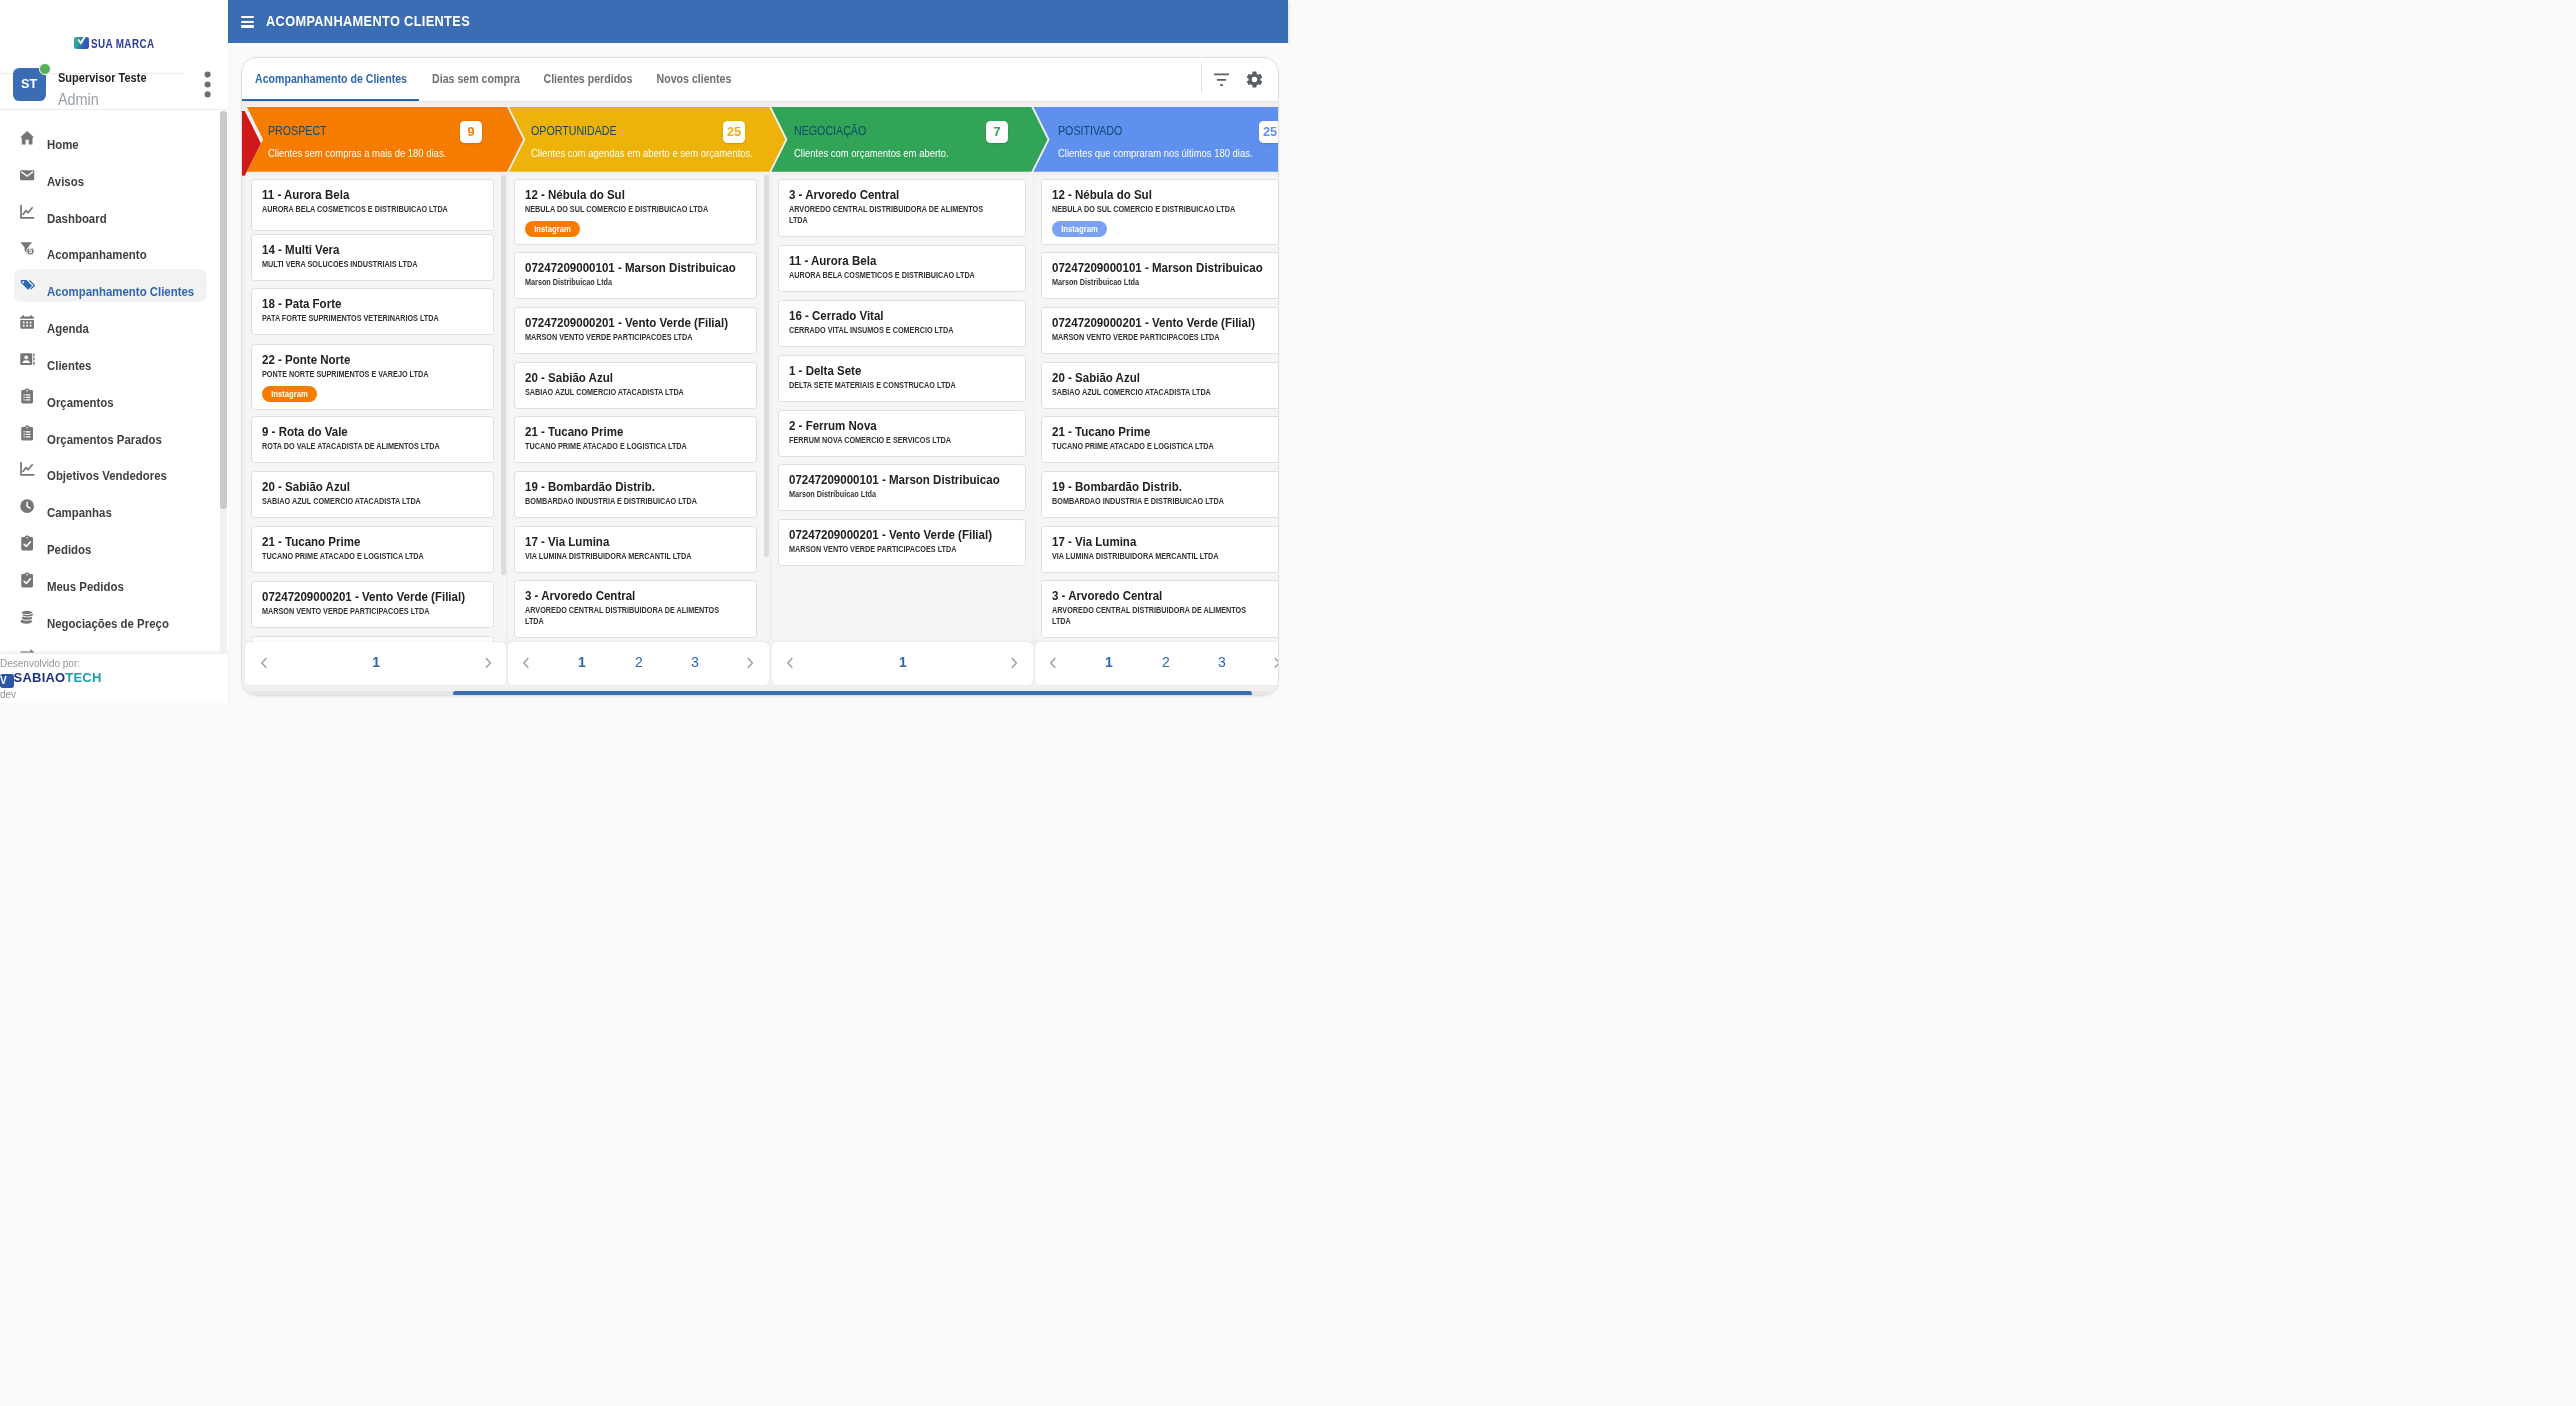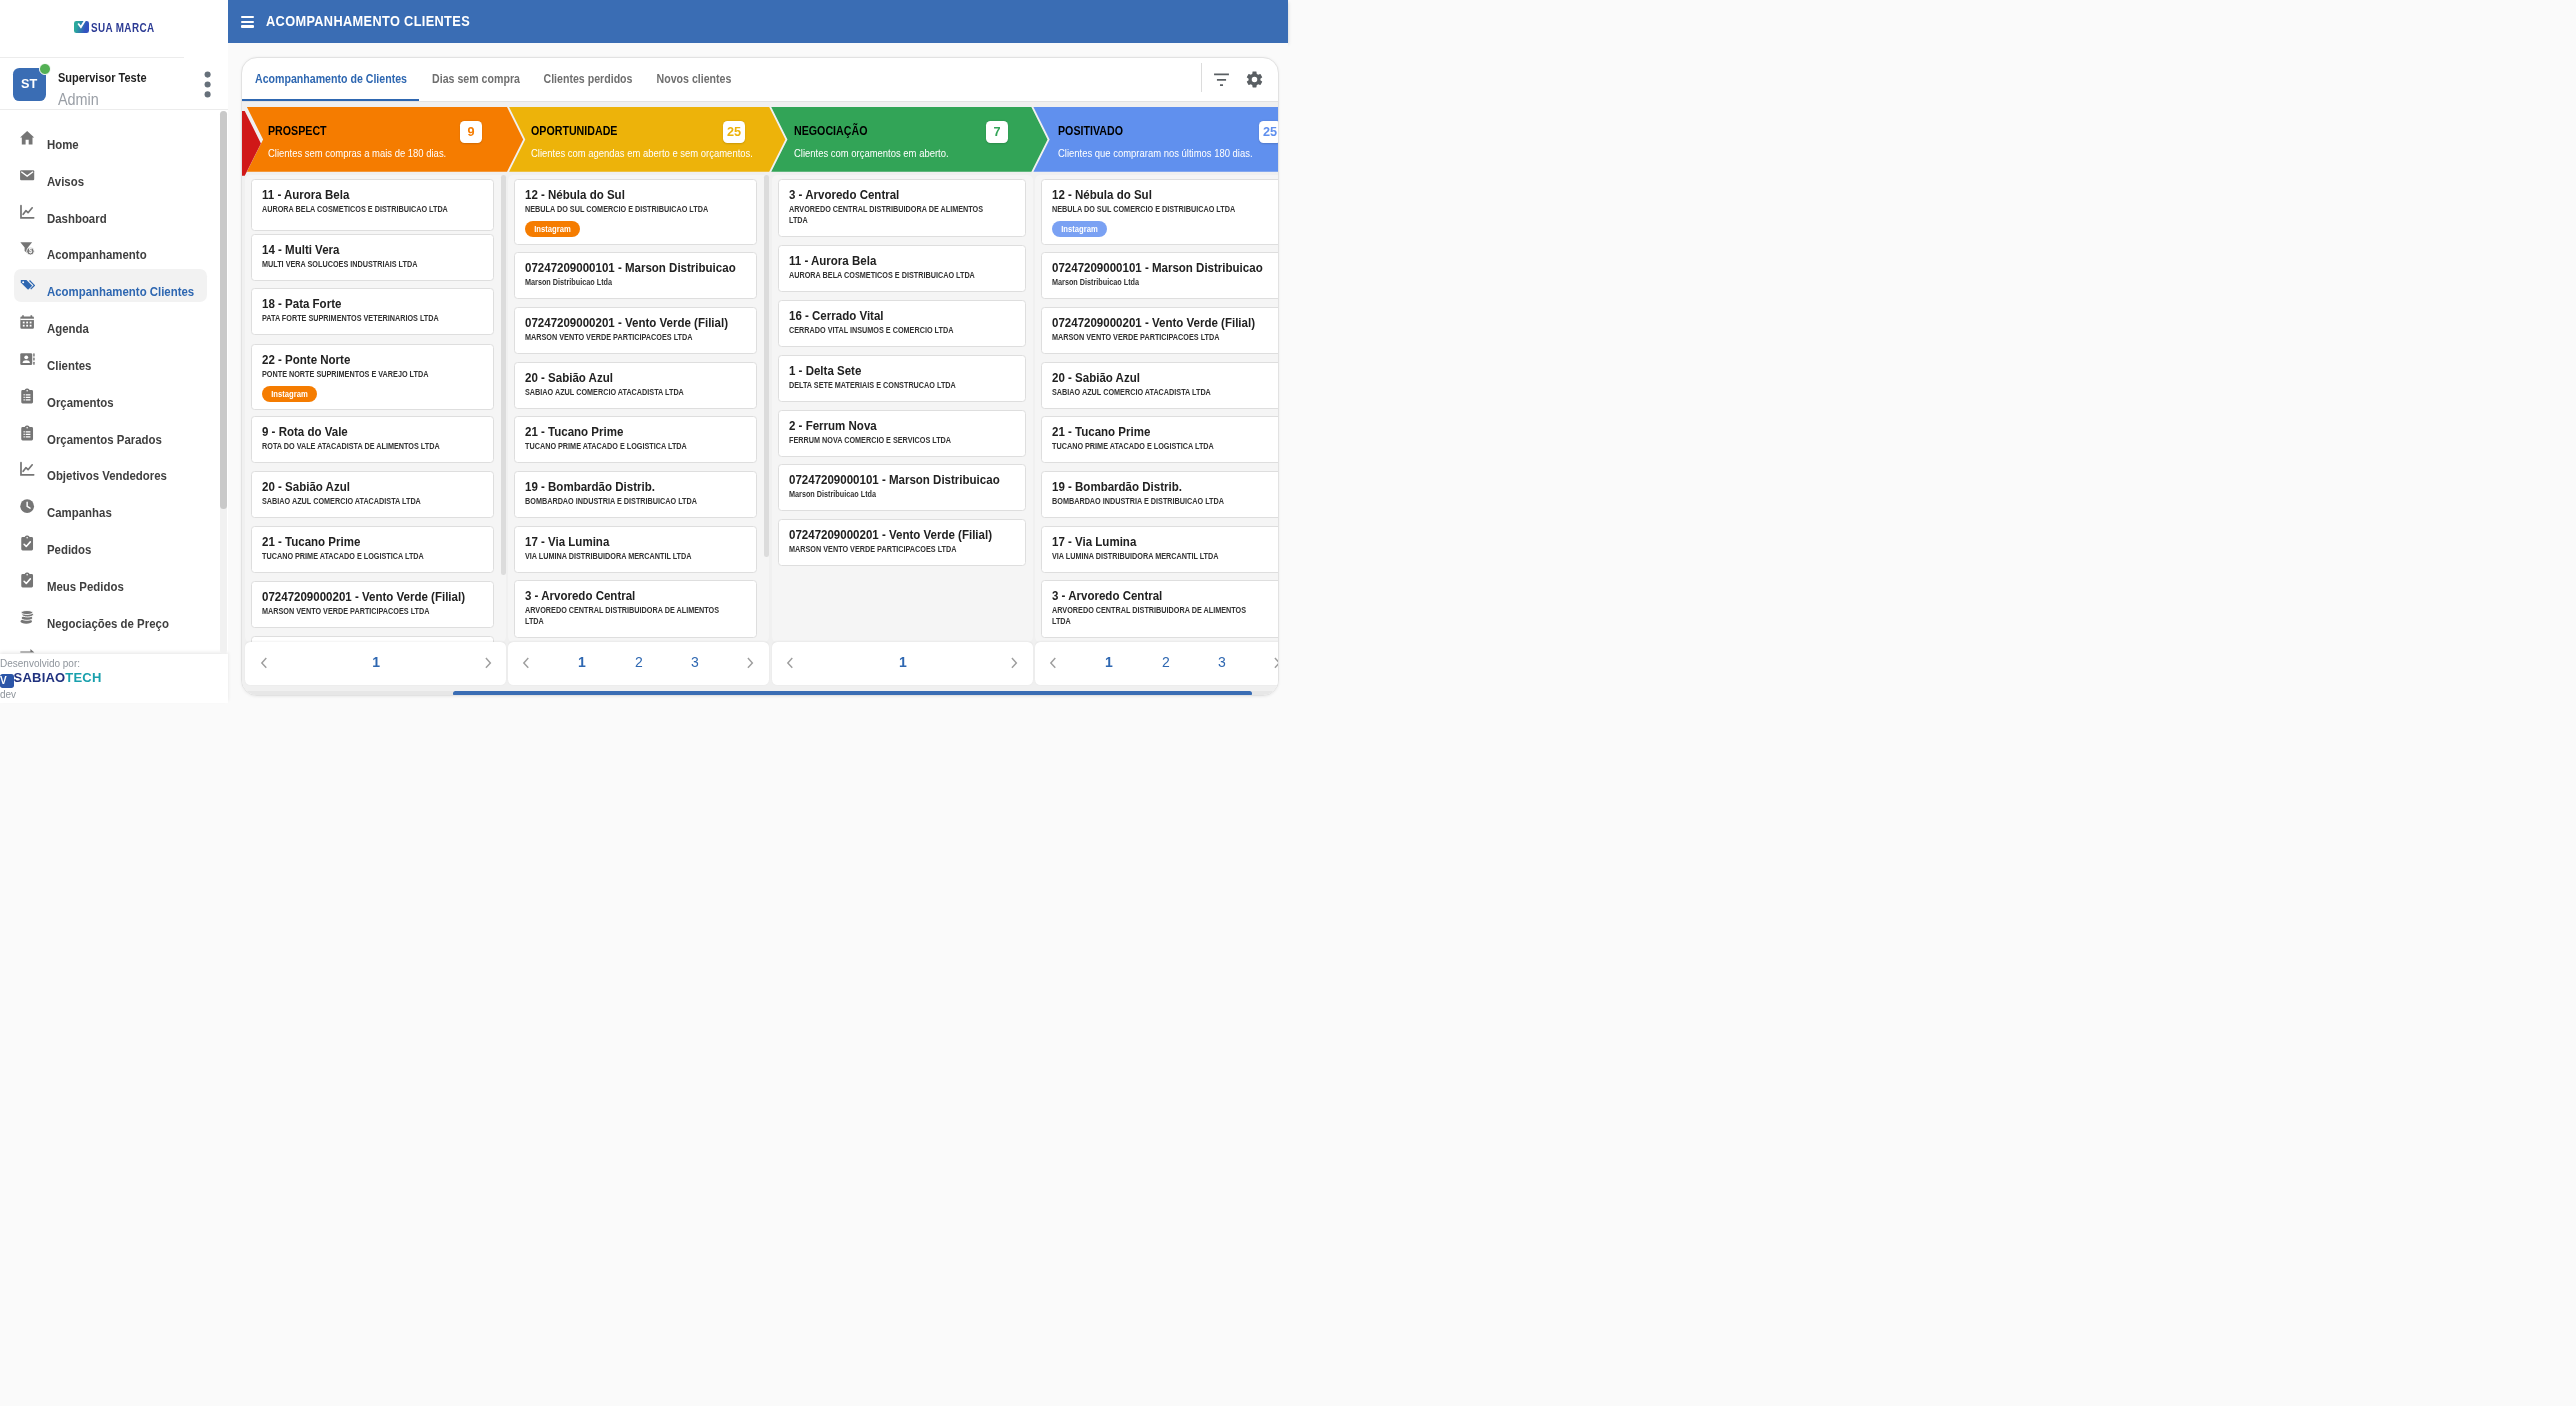--- a/index.html
+++ b/index.html
@@ -6,21 +6,21 @@
 .ab{position:absolute}
 .cx{display:inline-block;transform:scaleX(.86);transform-origin:0 50%;white-space:nowrap}
 .cx8{display:inline-block;transform:scaleX(.84);transform-origin:0 50%;white-space:nowrap}
 .nicon{width:16.3px;height:16.3px;display:block}
 
 #appbar{left:228px;top:0;width:1060px;height:43px;background:#3a6db4;box-shadow:0 1.8px 3.6px rgba(0,0,0,.18)}
 #burger div{position:absolute;left:0;width:13.6px;height:2.2px;background:#fff;border-radius:0.9px}
 #apptitle{left:38px;top:0;height:43px;line-height:43px;color:#fff;font-size:14.5px;font-weight:bold;letter-spacing:0.4px}
 
 #sidebar{left:0;top:0;width:228px;height:703px;background:#fff;z-index:5}
-#logorow{left:0;top:0;width:184px;height:58px;border-bottom:0.9px solid #ececec}
+#logorow{left:0;top:16px;width:184px;height:58px;border-bottom:0.9px solid #ececec}
 #userrow{left:0;top:58px;width:228px;height:52px;border-bottom:0.9px solid #ececec}
 #avatar{left:12.7px;top:9.5px;width:33px;height:33px;border-radius:6.3px;background:#3a6db4;color:#fff;font-weight:bold;font-size:12.7px;text-align:center;line-height:33px}
 #gdot{left:39px;top:5.4px;width:11.8px;height:11.8px;border-radius:50%;background:#53b054;border:1.8px solid #fff}
 #uname{left:58px;top:11.8px;font-size:13.6px;font-weight:bold;color:#1f1f1f}
 #urole{left:58px;top:33px;font-size:16px;color:#9a9fa6}
 .navitem{left:0;width:228px;height:36px}
 .navitem .nicon{position:absolute;left:19px;top:10px}
 .navlabel{position:absolute;left:47px;top:7px;height:36px;line-height:36px;font-size:13.6px;font-weight:bold;color:#3f3f3f}
 .activebg{left:13.6px;width:193px;height:33px;top:1.8px;background:#f2f2f2;border-radius:7.2px}
 #sfoot{left:0;top:654px;width:228px;height:49px;background:#fff;box-shadow:0 -1.8px 3.6px rgba(0,0,0,.09);z-index:6}
@@ -48,21 +48,21 @@
 .cs .cx{transform:scaleX(.78)}
 .cs .cx{line-height:11.3px}
 .mx{font-weight:bold}
 .chip{display:inline-block;margin-top:5.4px;height:16px;line-height:16px;border-radius:8.1px;padding:0 5.9px;color:#fff;font-size:9px;font-weight:bold}
 .chip.o{background:#f57c00}
 .chip.b{background:#7aa1f3}
 .pager{top:540px;left:0;width:261px;height:43px;background:#fff;border-radius:5.4px;box-shadow:0 -0.9px 1.8px rgba(0,0,0,.05)}
 .pgn{position:absolute;top:0;height:40px;line-height:40px;width:22px;margin-left:-11px;text-align:center;font-size:14px;color:#2e67b1}
 .pgn.on{font-weight:bold}
 .pga{position:absolute;top:15.4px;width:7.2px;height:11.8px}
-.htitle{font-size:12.7px;font-weight:bold;color:#000000;height:16.3px;line-height:16.3px}
+.htitle{font-size:12.7px;font-weight:normal;color:#0c4a6e;height:16.3px;line-height:16.3px}
 .hsub{font-size:11px;color:#fff;height:15.4px;line-height:15.4px}
 .badge{width:22px;height:22px;border-radius:4.5px;background:#fff;text-align:center;line-height:22px;font-size:12.7px;font-weight:bold;box-shadow:0 0.9px 1.8px rgba(0,0,0,.15)}
 #hsvg{left:-260px;top:4.5px}
 #hscrolltrack{left:1.4px;top:589px;width:1037px;height:4.9px;background:#e7e7e7;border-radius:2.7px}
 #hscrollthumb{left:211px;top:589px;width:799px;height:5.2px;background:#3a6db4;border-radius:2.7px}
 .colscroll{width:4.5px;border-radius:2.3px;background:#dcdcdc}
 
 </style></head><body>
 <div id="appbar" class="ab">
 <div id="burger" class="ab" style="left:12.7px;top:16px;width:13.6px;height:11.8px">

